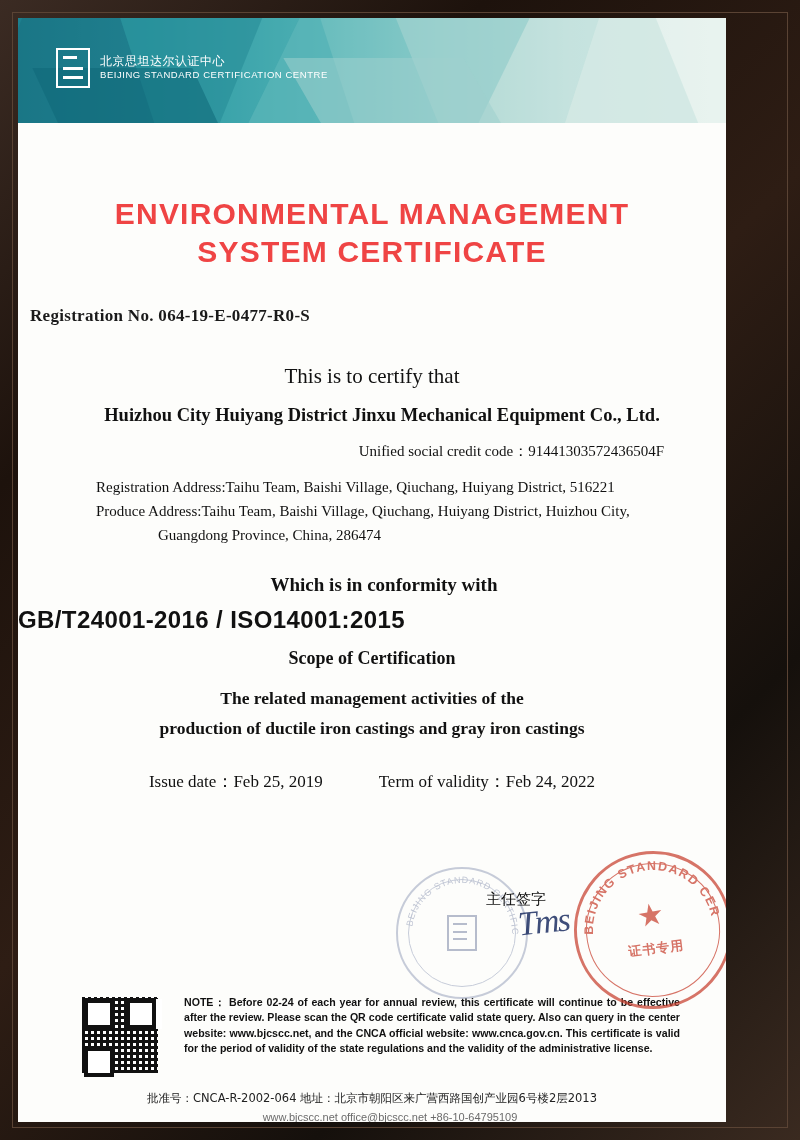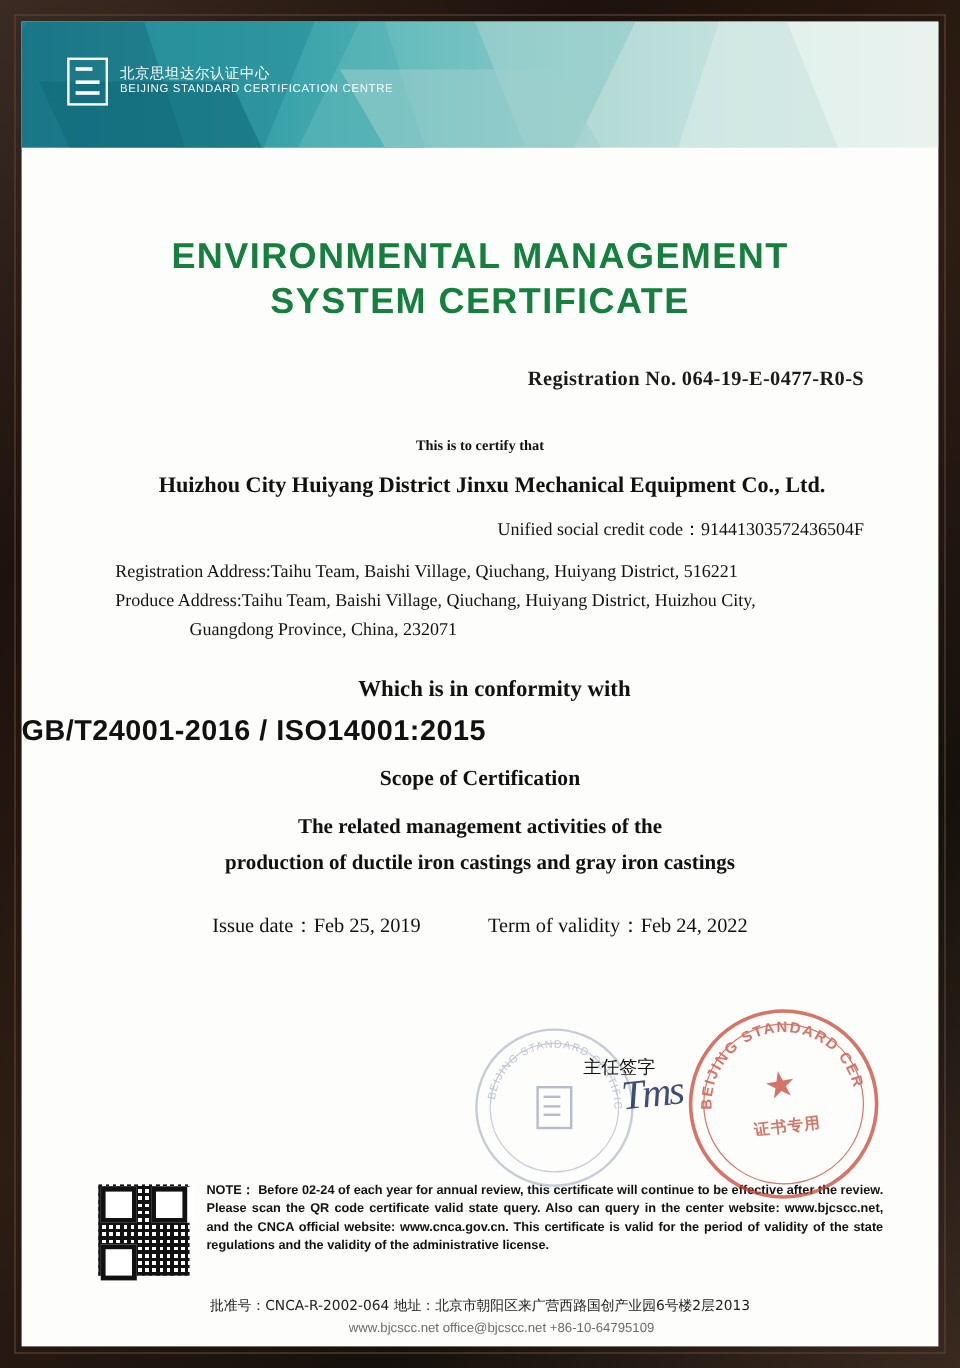--- a/index.html
+++ b/index.html
@@ -25,21 +25,21 @@
   }
   .frame-inner-line {
     position: absolute;
     left: 12px; top: 12px; right: 12px; bottom: 12px;
     border: 1px solid #5a4334;
     pointer-events: none;
   }
 
   .paper {
     position: relative;
-    width: 764px;
+    width: 708px;
     height: 1104px;
     background: #fdfdfb;
     box-sizing: border-box;
     overflow: hidden;
   }
 
   
   .banner {
     position: relative;
     height: 105px;
@@ -103,37 +103,38 @@
     white-space: nowrap;
   }
 
   
   .title {
     text-align: center;
     font-family: "Liberation Sans", sans-serif;
     font-weight: bold;
     font-size: 30px;
     letter-spacing: 1.2px;
-    color: #15803d;
+    color: #ef4444;
     line-height: 1.28;
     margin-top: 72px;
   }
   .reg-no {
-    text-align: right;
+    text-align: left;
     margin: 34px 62px 0 0;
     font-size: 17px;
     font-weight: bold;
     color: #1a1a1a;
     letter-spacing: .3px;
+    padding-left: 12px;
   }
   .certify {
     text-align: center;
     margin-top: 38px;
-    font-size: 12px;
-    font-weight: bold;
+    font-size: 21px;
+    font-weight: normal;
     color: #111;
   }
   .company {
     text-align: center;
     margin-top: 16px;
     font-size: 18.5px;
     font-weight: bold;
     color: #111;
     padding-left: 20px;
   }
@@ -309,21 +310,21 @@
     font-family: "Liberation Sans", sans-serif;
     font-size: 9px;
     letter-spacing: .9px;
   }
 
   
   .note-row {
     display: flex;
     align-items: flex-start;
     margin: 0 46px 0 64px;
-    gap: 14px;
+    gap: 26px;
   }
   .qr {
     width: 76px; height: 76px;
     flex: 0 0 76px;
     margin-top: 2px;
     background-image:
       repeating-linear-gradient(90deg,#111 0 3px, transparent 3px 6px),
       repeating-linear-gradient(0deg,#111 0 3px, transparent 3px 6px);
     background-color: #fff;
     position: relative;
@@ -397,21 +398,21 @@
 
     <div class="reg-no">Registration  No.  064-19-E-0477-R0-S</div>
 
     <div class="certify">This is to certify that</div>
     <div class="company">Huizhou City Huiyang District Jinxu Mechanical Equipment Co., Ltd.</div>
     <div class="credit">Unified social credit code：91441303572436504F</div>
 
     <div class="addr">
       <div>Registration Address:Taihu Team, Baishi Village, Qiuchang, Huiyang District, 516221</div>
       <div>Produce Address:Taihu Team, Baishi Village, Qiuchang, Huiyang District, Huizhou City,</div>
-      <div class="cont">Guangdong Province, China, 232071</div>
+      <div class="cont">Guangdong Province, China, 286474</div>
     </div>
 
     <div class="conformity">Which is in conformity with</div>
     <div class="standard">GB/T24001-2016 / ISO14001:2015</div>
     <div class="scope-title">Scope of Certification</div>
     <div class="scope-line">
       <div>The related management activities of the</div>
       <div>production of ductile iron castings and gray iron castings</div>
     </div>
 

